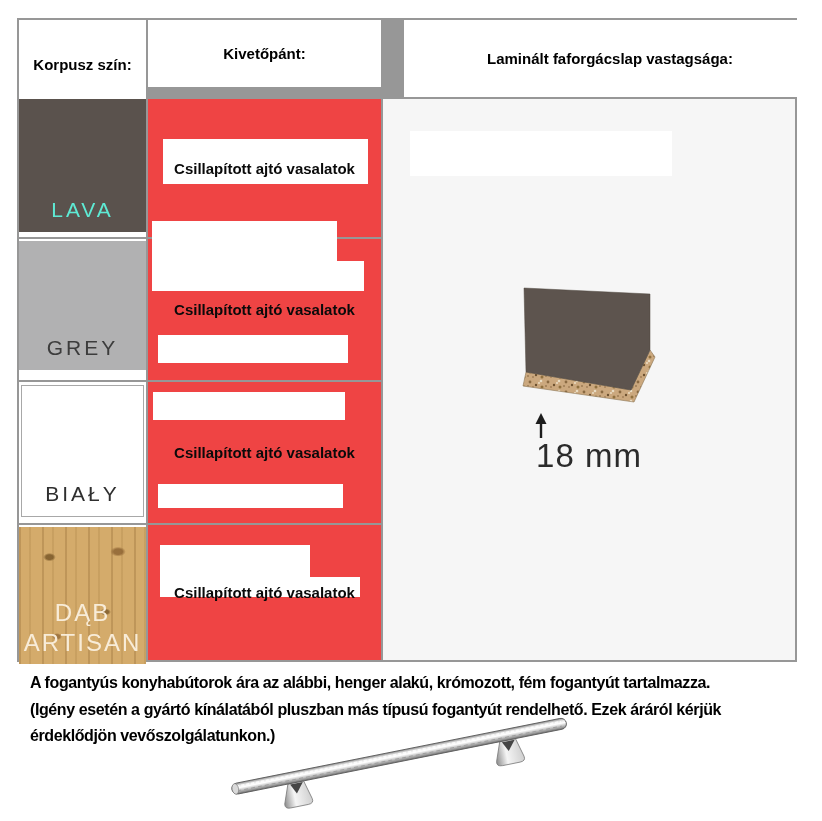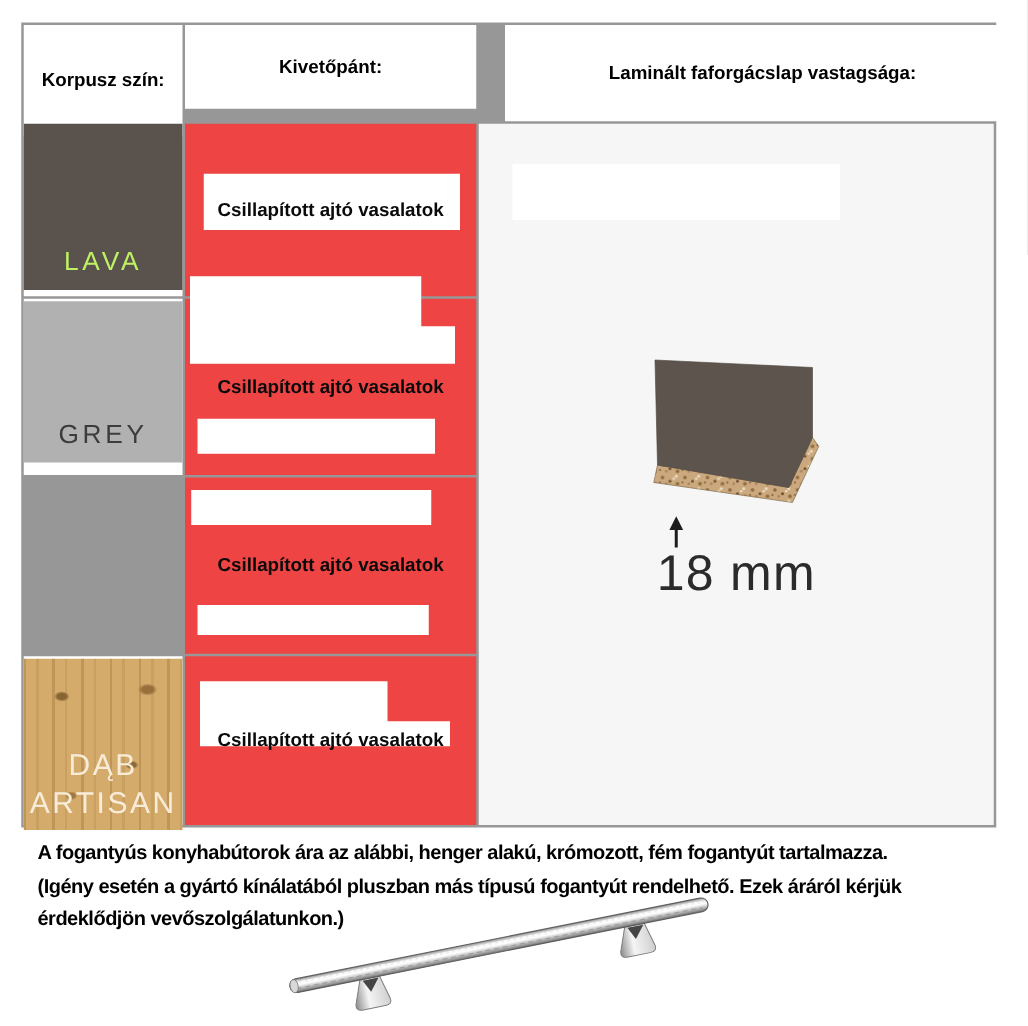--- a/index.html
+++ b/index.html
@@ -47,61 +47,66 @@
   
   .mc { display:flex; align-items:center; justify-content:center; }
   .hinge-text { position:relative; z-index:2; font-weight:bold; font-size:15px;
                 color:#0a0a0a; white-space:nowrap; }
   .patch { position:absolute; background:#ffffff; z-index:1; }
   
   .tc { left:366px; top:81px; width:412px; height:561px; background:#f6f6f6; }
   .white-rect { position:absolute; left:27px; top:32px; width:262px; height:45px; background:#ffffff; }
   .board-svg { position:absolute; left:0; top:0; }
   .mm-label { position:absolute; left:138px; top:338px; width:136px; text-align:center;
-              font-size:40px; color:#2b2b2b; letter-spacing:1px; }
+              font-size:33px; color:#2b2b2b; letter-spacing:1px; }
   
   .footer-note { position:absolute; left:30px; top:670px; width:775px;
                  font-weight:bold; font-size:16px; letter-spacing:-0.4px;
                  line-height:26.5px; color:#000; }
   .footer-note span { display:block; }
   .handle-svg { position:absolute; left:215px; top:712px; }
 </style>
 </head>
 <body>
 
 <div class="canvas">
 
   <div class="grid">
 
     <div class="cell hc hc1">Korpusz szín:</div>
     <div class="cell hc hc2">Kivetőpánt:</div>
     <div class="cell hc hc3">Laminált faforgácslap vastagsága:</div>
 
     <div class="cell lc r1">
       <div class="swatch sw1" style="background-color: rgb(90, 82, 77);">
-        <span class="swatch-label" style="color: #bef264;">LAVA</span>
+        <span class="swatch-label" style="color: #5eead4;">LAVA</span>
       </div>
     </div>
     <div class="cell mc r1">
       <div class="patch" style="left:15px;top:40px;width:205px;height:45px;"></div>
       <div class="patch" style="left:4px;top:122px;width:185px;height:42px;"></div>
       <span class="hinge-text">Csillapított ajtó vasalatok</span>
     </div>
 
     <div class="cell lc r2">
       <div class="swatch sw2" style="background-color: rgb(177, 177, 178); padding-left: 44px;">
         <span class="swatch-label" style="color: rgb(60, 60, 60);">GREY</span>
       </div>
     </div>
     <div class="cell mc r2">
       <div class="patch" style="left:4px;top:22px;width:212px;height:30px;"></div>
       <div class="patch" style="left:10px;top:96px;width:190px;height:28px;"></div>
       <span class="hinge-text">Csillapított ajtó vasalatok</span>
     </div>
 
+    <div class="cell lc r3">
+      <div class="swatch sw3" style="background-color: rgb(255, 255, 255);">
+        <span class="swatch-label" style="color: rgb(47, 47, 47);">BIAŁY</span>
+      </div>
+    </div>
     <div class="cell mc r3">
       <div class="patch" style="left:5px;top:10px;width:192px;height:28px;"></div>
       <div class="patch" style="left:10px;top:102px;width:185px;height:24px;"></div>
       <span class="hinge-text">Csillapított ajtó vasalatok</span>
     </div>
 
     <div class="cell lc r4">
       <div class="swatch sw4 wood">
         <span class="swatch-label" style="font-size: 24px; letter-spacing: 2px; bottom: 6px; color: rgb(248, 236, 216);">DĄB ARTISAN</span>
       </div>

